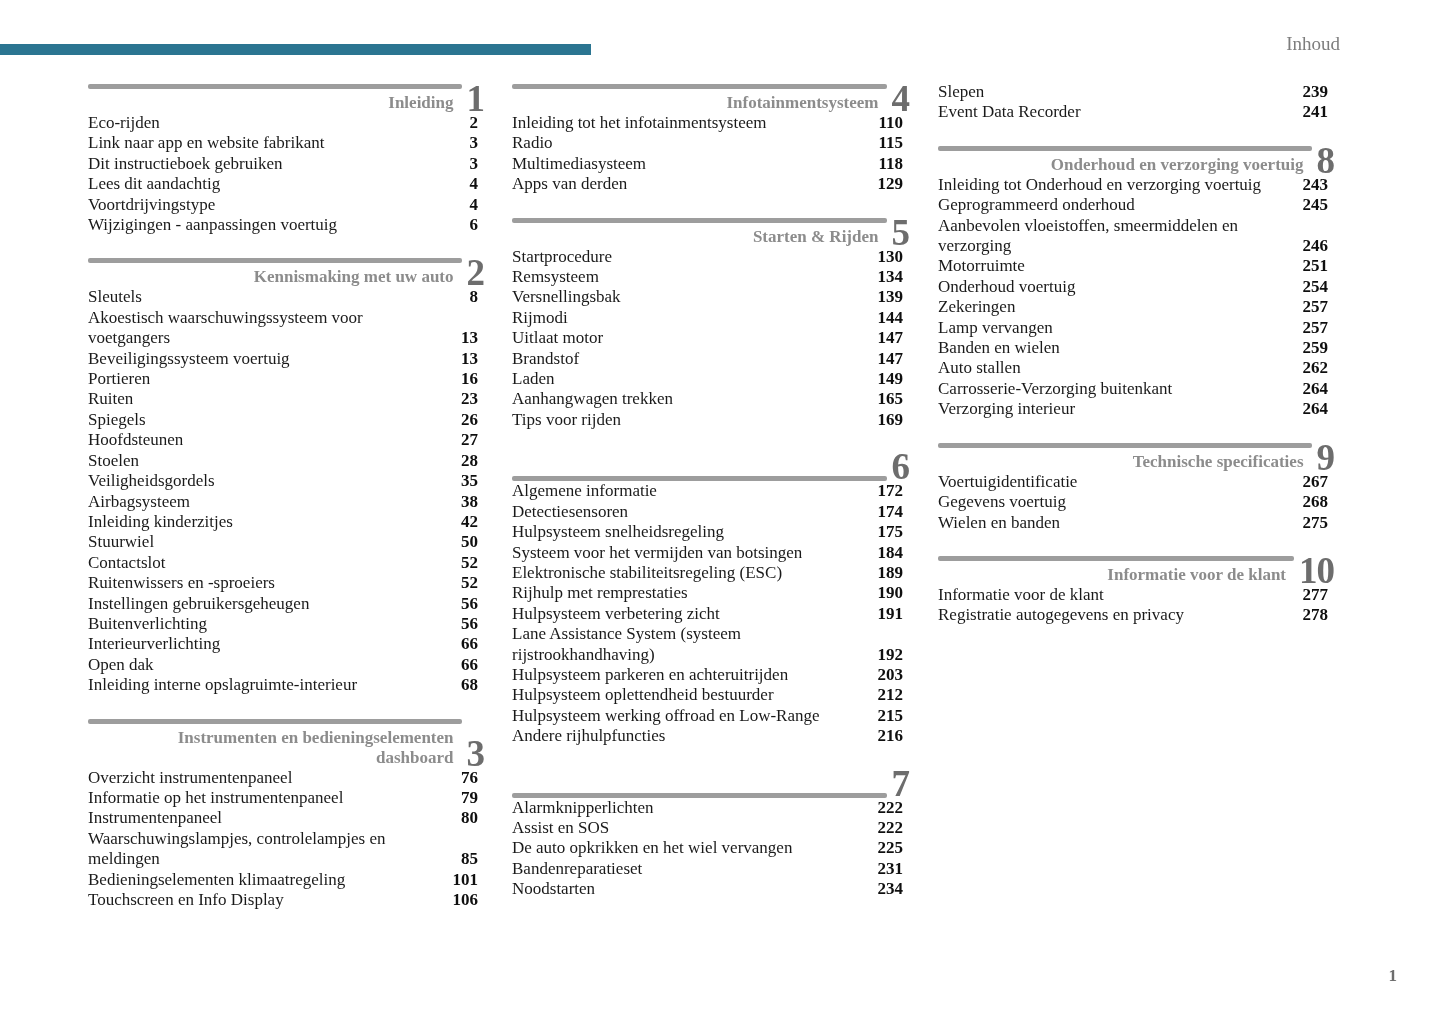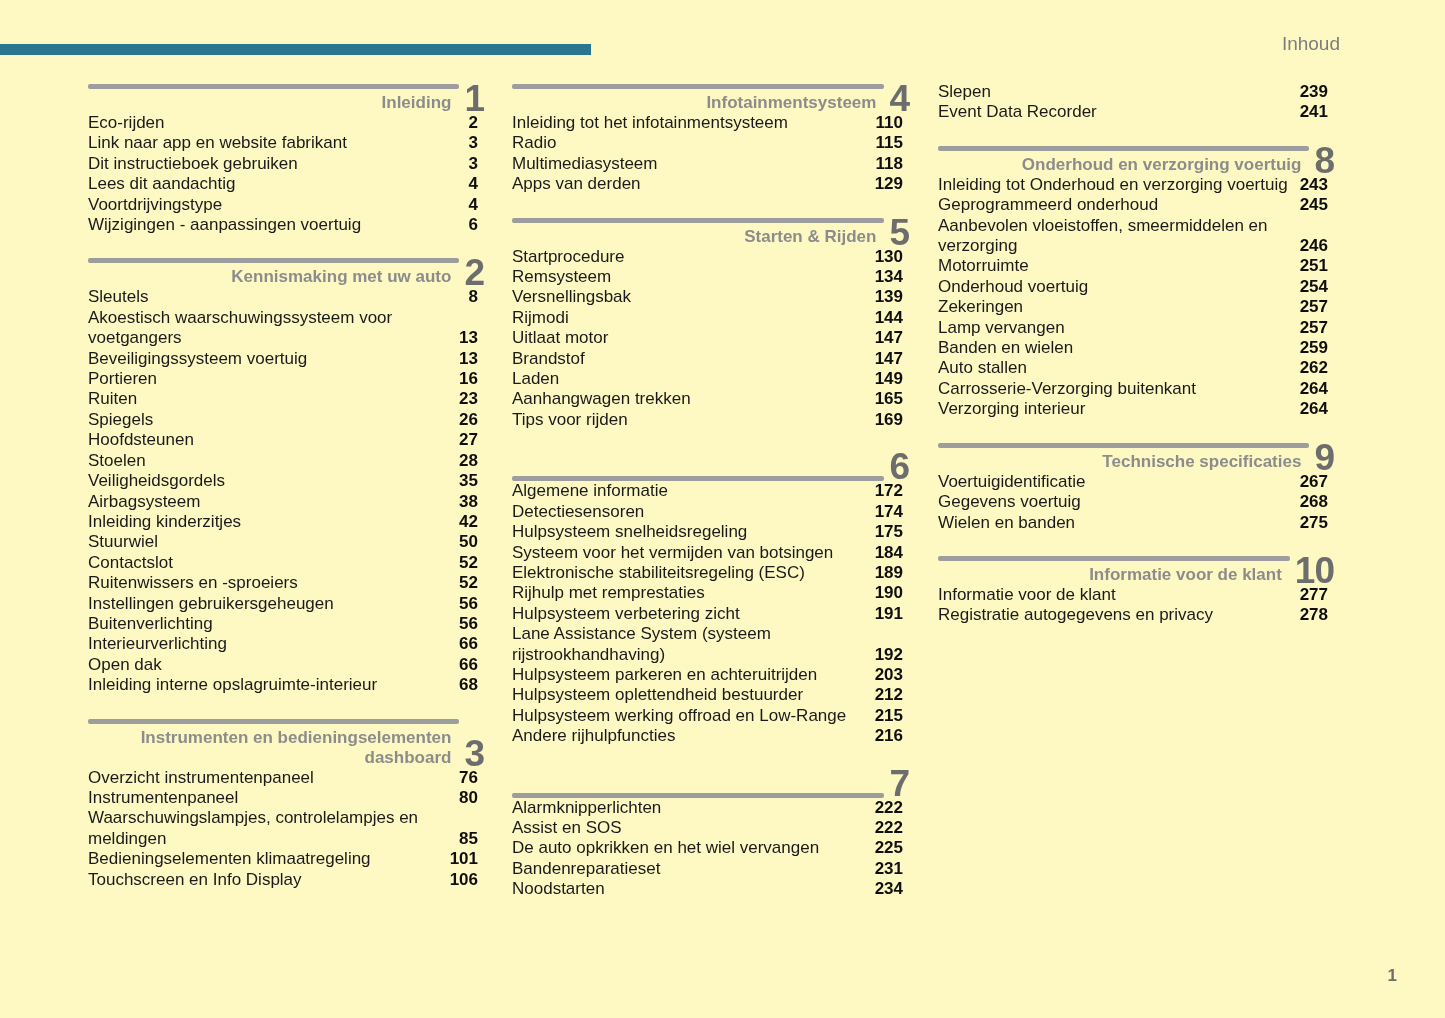--- a/index.html
+++ b/index.html
@@ -1,18 +1,18 @@
 <!DOCTYPE html>
 <html><head>
 <meta charset="utf-8">
 <style>
   html,body { margin:0; padding:0; background:#e8e8e8; }
   .page {
-    position:relative; width:1445px; height:1018px; background:#fef9c3;
-    font-family:Liberation Sans, sans-serif; overflow:hidden;
+    position:relative; width:1445px; height:1018px; background:#ffffff;
+    font-family:Liberation Serif, serif; overflow:hidden;
     margin:0 auto;
   }
   .accent-bar { position:absolute; left:0; top:44px; width:591px; height:11px; }
   .page-heading {
     position:absolute; top:34px; right:105px;
     font-size:19px; line-height:20px; color:#7d7d7d;
   }
   .footer-page-num {
     position:absolute; top:966px; right:48px;
     font-size:17px; font-weight:bold; color:#6d6d6d;
@@ -182,20 +182,24 @@
 dashboard</div>
           </div>
           <div class="sec-num">3</div>
         </div>
         <div class="rows">
           <div class="row">
             <div class="label">Overzicht instrumentenpaneel</div>
             <div class="pg">76</div>
           </div>
           <div class="row">
+            <div class="label">Informatie op het instrumentenpaneel</div>
+            <div class="pg">79</div>
+          </div>
+          <div class="row">
             <div class="label">Instrumentenpaneel</div>
             <div class="pg">80</div>
           </div>
           <div class="row">
             <div class="label">Waarschuwingslampjes, controlelampjes en
 meldingen</div>
             <div class="pg">85</div>
           </div>
           <div class="row">
             <div class="label">Bedieningselementen klimaatregeling</div>

